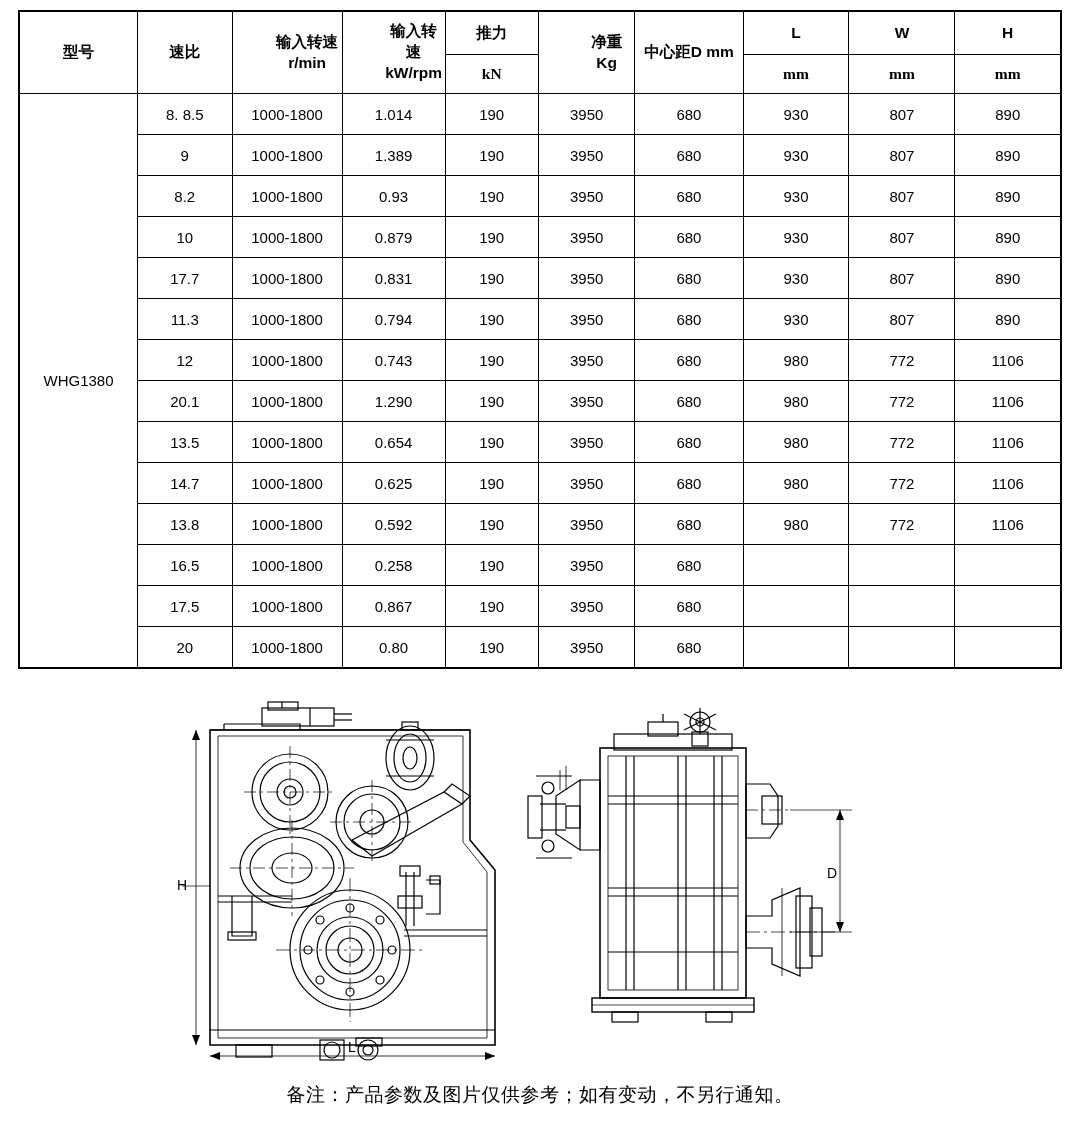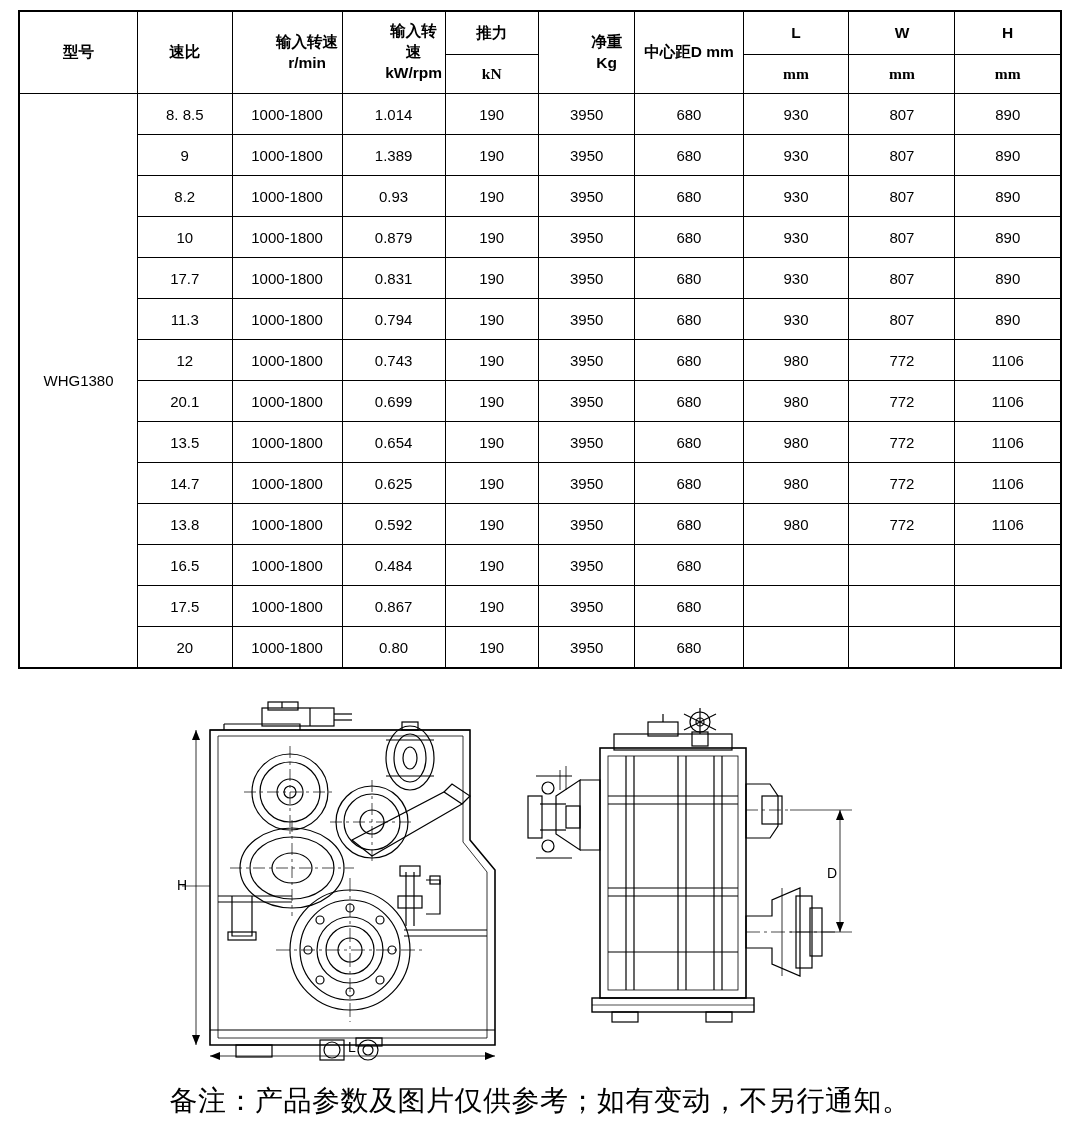--- a/index.html
+++ b/index.html
@@ -76,21 +76,21 @@
     display: block;
   }
 
   
   .footnote {
     position: absolute;
     left: 0;
     top: 1082px;
     width: 1080px;
     text-align: center;
-    font-size: 28px;
+    font-size: 19px;
     letter-spacing: 0.5px;
     font-family: "Liberation Sans", sans-serif;
   }
 </style>
 </head>
 <body>
 
 <div class="table-wrap">
   <table class="spec outer-frame">
     <colgroup>
@@ -215,21 +215,21 @@
         <td>190</td>
         <td>3950</td>
         <td>680</td>
         <td>980</td>
         <td>772</td>
         <td>1106</td>
       </tr>
       <tr>
         <td>20.1</td>
         <td>1000-1800</td>
-        <td>0.699</td>
+        <td>1.290</td>
         <td>190</td>
         <td>3950</td>
         <td>680</td>
         <td>980</td>
         <td>772</td>
         <td>1106</td>
       </tr>
       <tr>
         <td>13.5</td>
         <td>1000-1800</td>
@@ -259,21 +259,21 @@
         <td>190</td>
         <td>3950</td>
         <td>680</td>
         <td>980</td>
         <td>772</td>
         <td>1106</td>
       </tr>
       <tr>
         <td>16.5</td>
         <td>1000-1800</td>
-        <td>0.484</td>
+        <td>0.258</td>
         <td>190</td>
         <td>3950</td>
         <td>680</td>
         <td></td>
         <td></td>
         <td></td>
       </tr>
       <tr>
         <td>17.5</td>
         <td>1000-1800</td>

